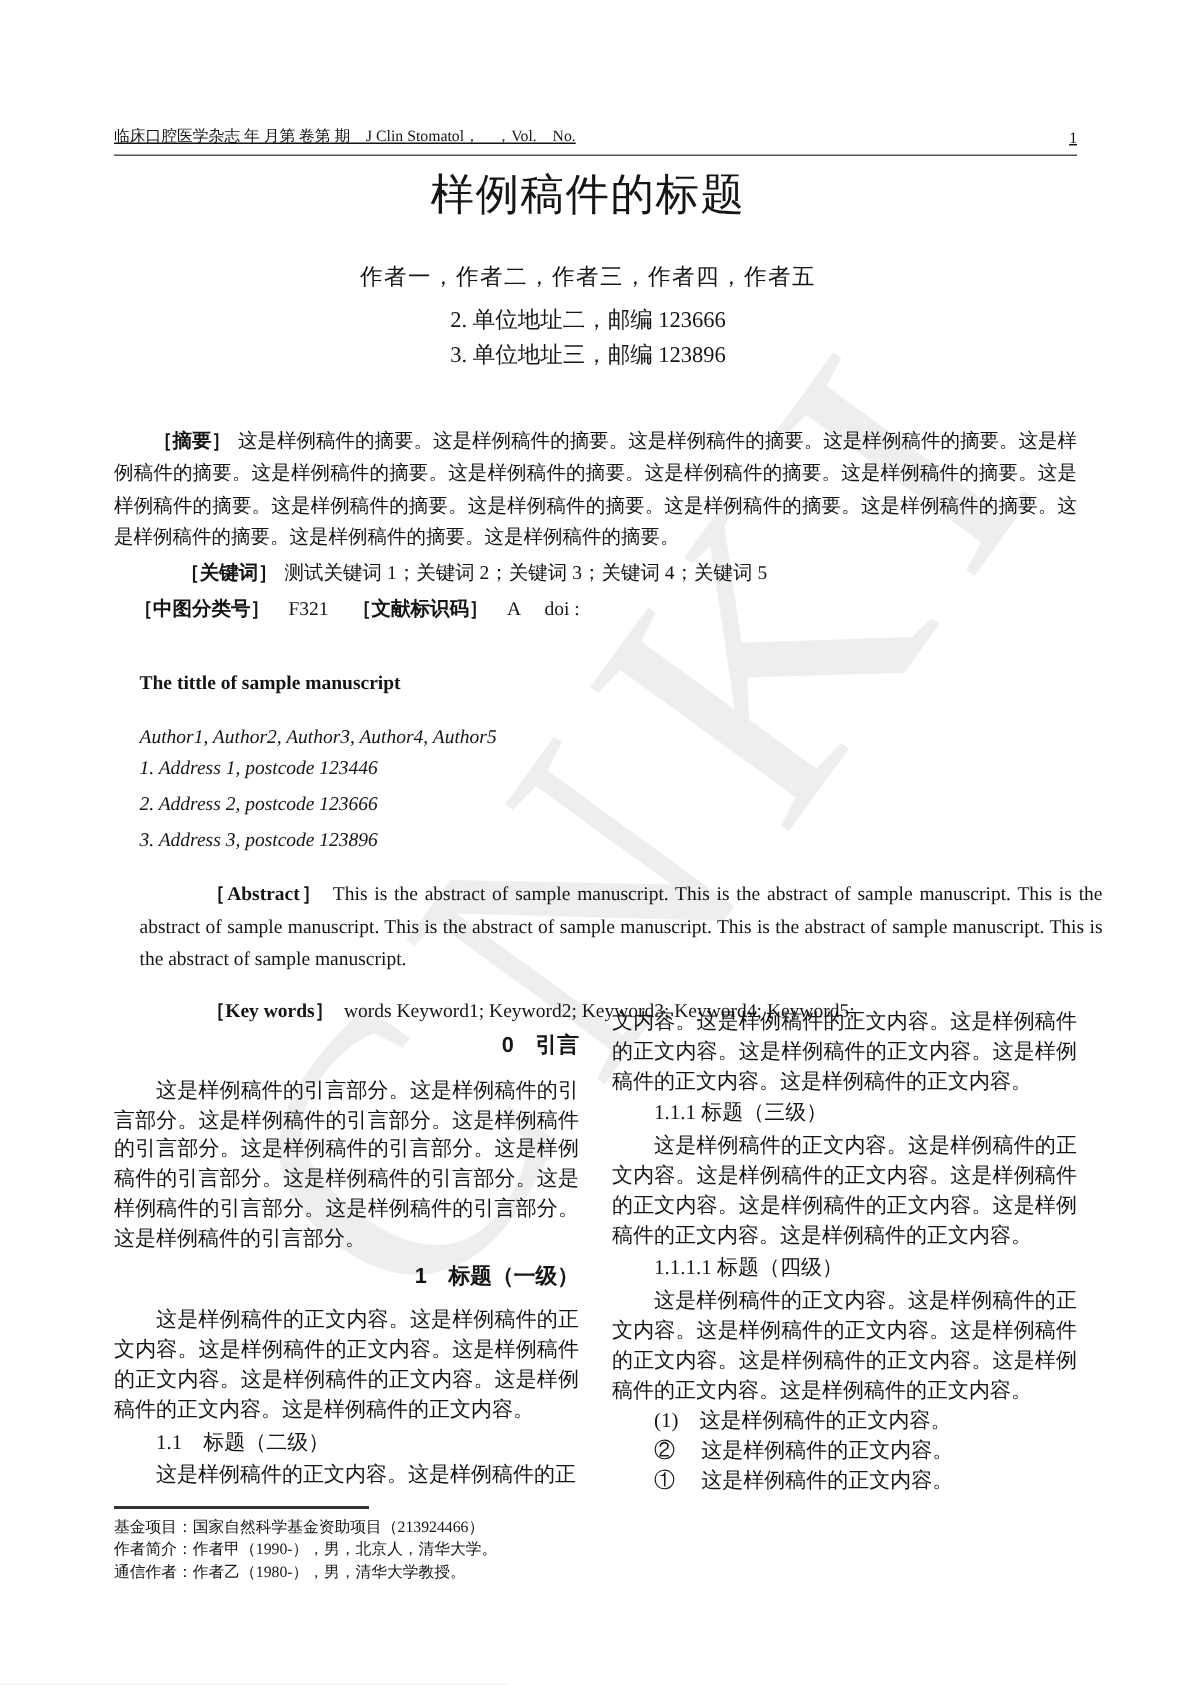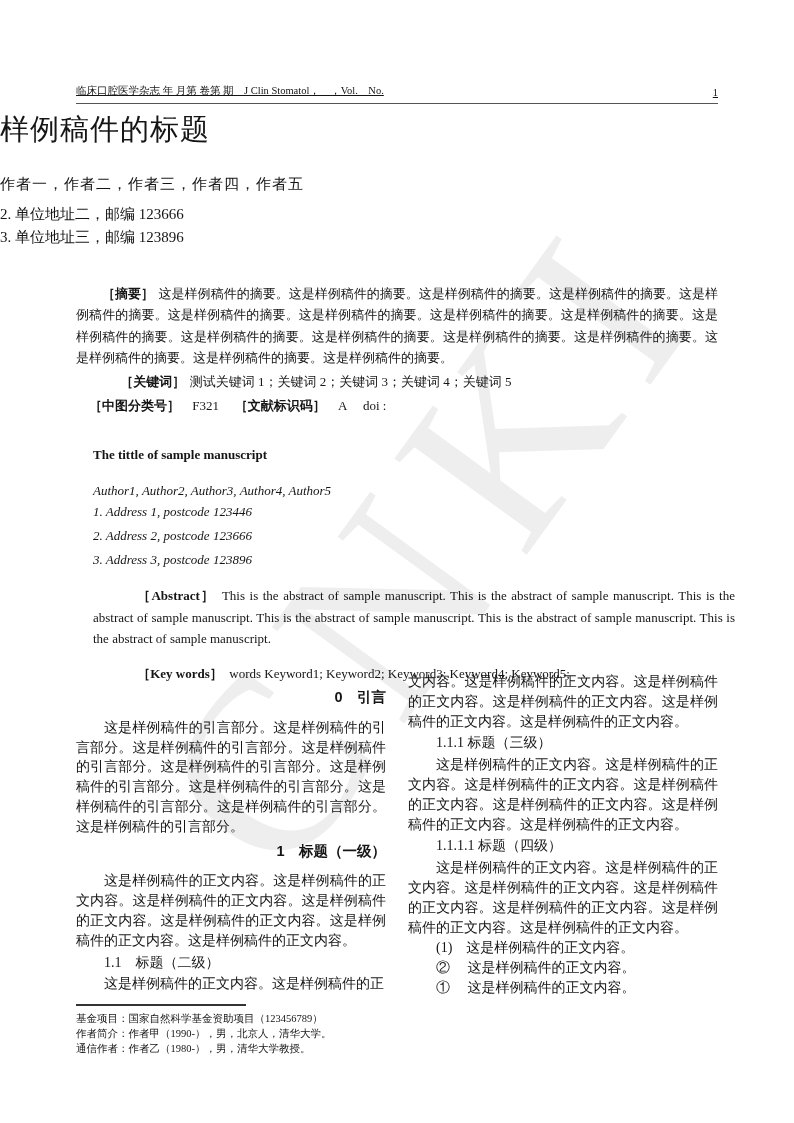--- a/index.html
+++ b/index.html
@@ -15,21 +15,21 @@
     font-family:"Liberation Serif",serif;font-size:250px;letter-spacing:28px;
     color:rgba(120,120,120,0.13);white-space:nowrap;user-select:none;pointer-events:none;
   }
   
   .header{
     position:absolute;top:84px;left:76px;right:76px;
     display:flex;justify-content:space-between;align-items:flex-end;
     font-size:10.5px;padding-bottom:5px;border-bottom:1.5px solid #555;text-decoration:underline;
   }
   
-  .titleblock{position:absolute;top:110px;left:0;right:10px;}
+  .titleblock{position:absolute;top:110px;left:0;right:10px;text-align:center;}
   .art-title{font-size:29px;letter-spacing:1px;}
   .authors-cn{margin-top:25px;font-size:15px;letter-spacing:1px;}
   .affils-cn{margin-top:9px;font-size:15px;line-height:22.5px;}
   
   .cnblock{position:absolute;top:283px;left:76px;width:642px;font-size:13px;line-height:21.3px;}
   .cn-abstract{text-align:justify;text-indent:2em;margin:0;}
   .lbl-hei{font-family:"Liberation Sans","DejaVu Sans",sans-serif;font-weight:bold;padding-right:.35em;}
   .kwline{margin-top:3px;text-indent:3.4em;}
   .clcline{margin-top:3px;text-indent:1em;}
   .clcline .val{padding:0 1.2em 0 .6em;}
@@ -111,18 +111,18 @@
       <div class="sub-h">1.1.1.1 标题（四级）</div>
       <p>这是样例稿件的正文内容。这是样例稿件的正文内容。这是样例稿件的正文内容。这是样例稿件的正文内容。这是样例稿件的正文内容。这是样例稿件的正文内容。这是样例稿件的正文内容。</p>
       <div class="list-item">(1)　这是样例稿件的正文内容。</div>
       <div class="list-item">②　 这是样例稿件的正文内容。</div>
       <div class="list-item">①　 这是样例稿件的正文内容。</div>
     </div>
   </div>
 
   <div class="footnote">
     <div class="rule"></div>
-    <div>基金项目：国家自然科学基金资助项目（123456789）</div>
+    <div>基金项目：国家自然科学基金资助项目（213924466）</div>
     <div>作者简介：作者甲（1990-），男，北京人，清华大学。</div>
     <div>通信作者：作者乙（1980-），男，清华大学教授。</div>
   </div>
 
 </div>
 
 </body></html>

